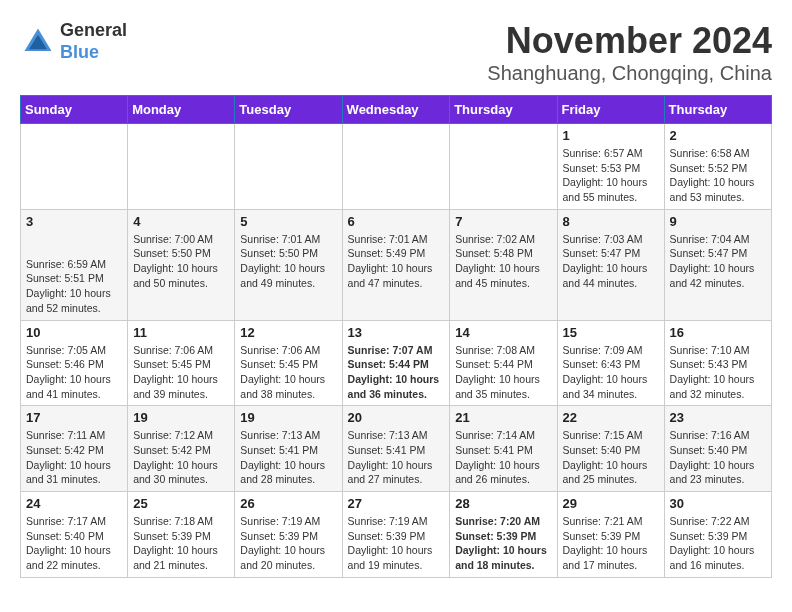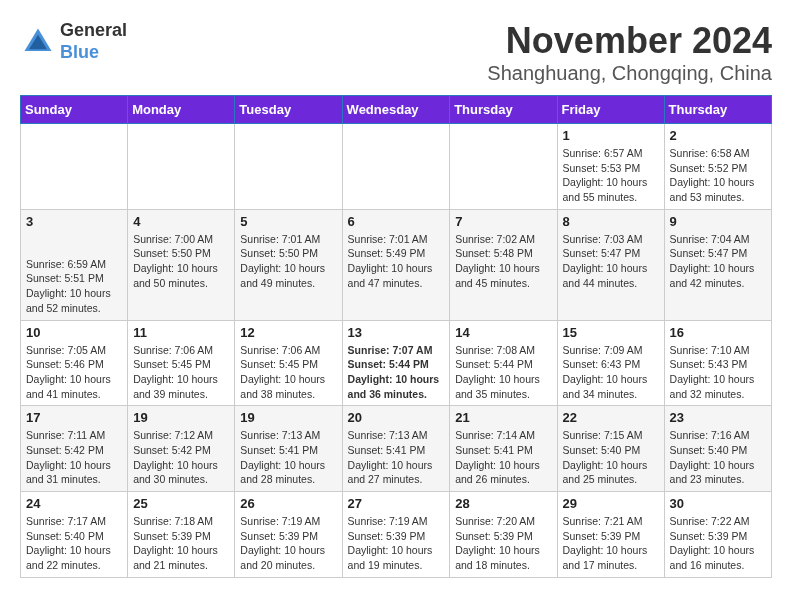--- a/index.html
+++ b/index.html
@@ -291,21 +291,21 @@
 Daylight: 10 hours and 20 minutes.</div>
         </td>
         <td>
           <div class="day-number">27</div>
           <div class="day-info" style="white-space: pre-line;">Sunrise: 7:19 AM
 Sunset: 5:39 PM
 Daylight: 10 hours and 19 minutes.</div>
         </td>
         <td>
           <div class="day-number">28</div>
-          <div class="day-info" style="white-space: pre-line;">Sunrise: 7:20 AM
+          <div class="day-info" style="white-space: pre-line; font-weight: bold;">Sunrise: 7:20 AM
 Sunset: 5:39 PM
 Daylight: 10 hours and 18 minutes.</div>
         </td>
         <td>
           <div class="day-number">29</div>
           <div class="day-info" style="white-space: pre-line;">Sunrise: 7:21 AM
 Sunset: 5:39 PM
 Daylight: 10 hours and 17 minutes.</div>
         </td>
         <td>

